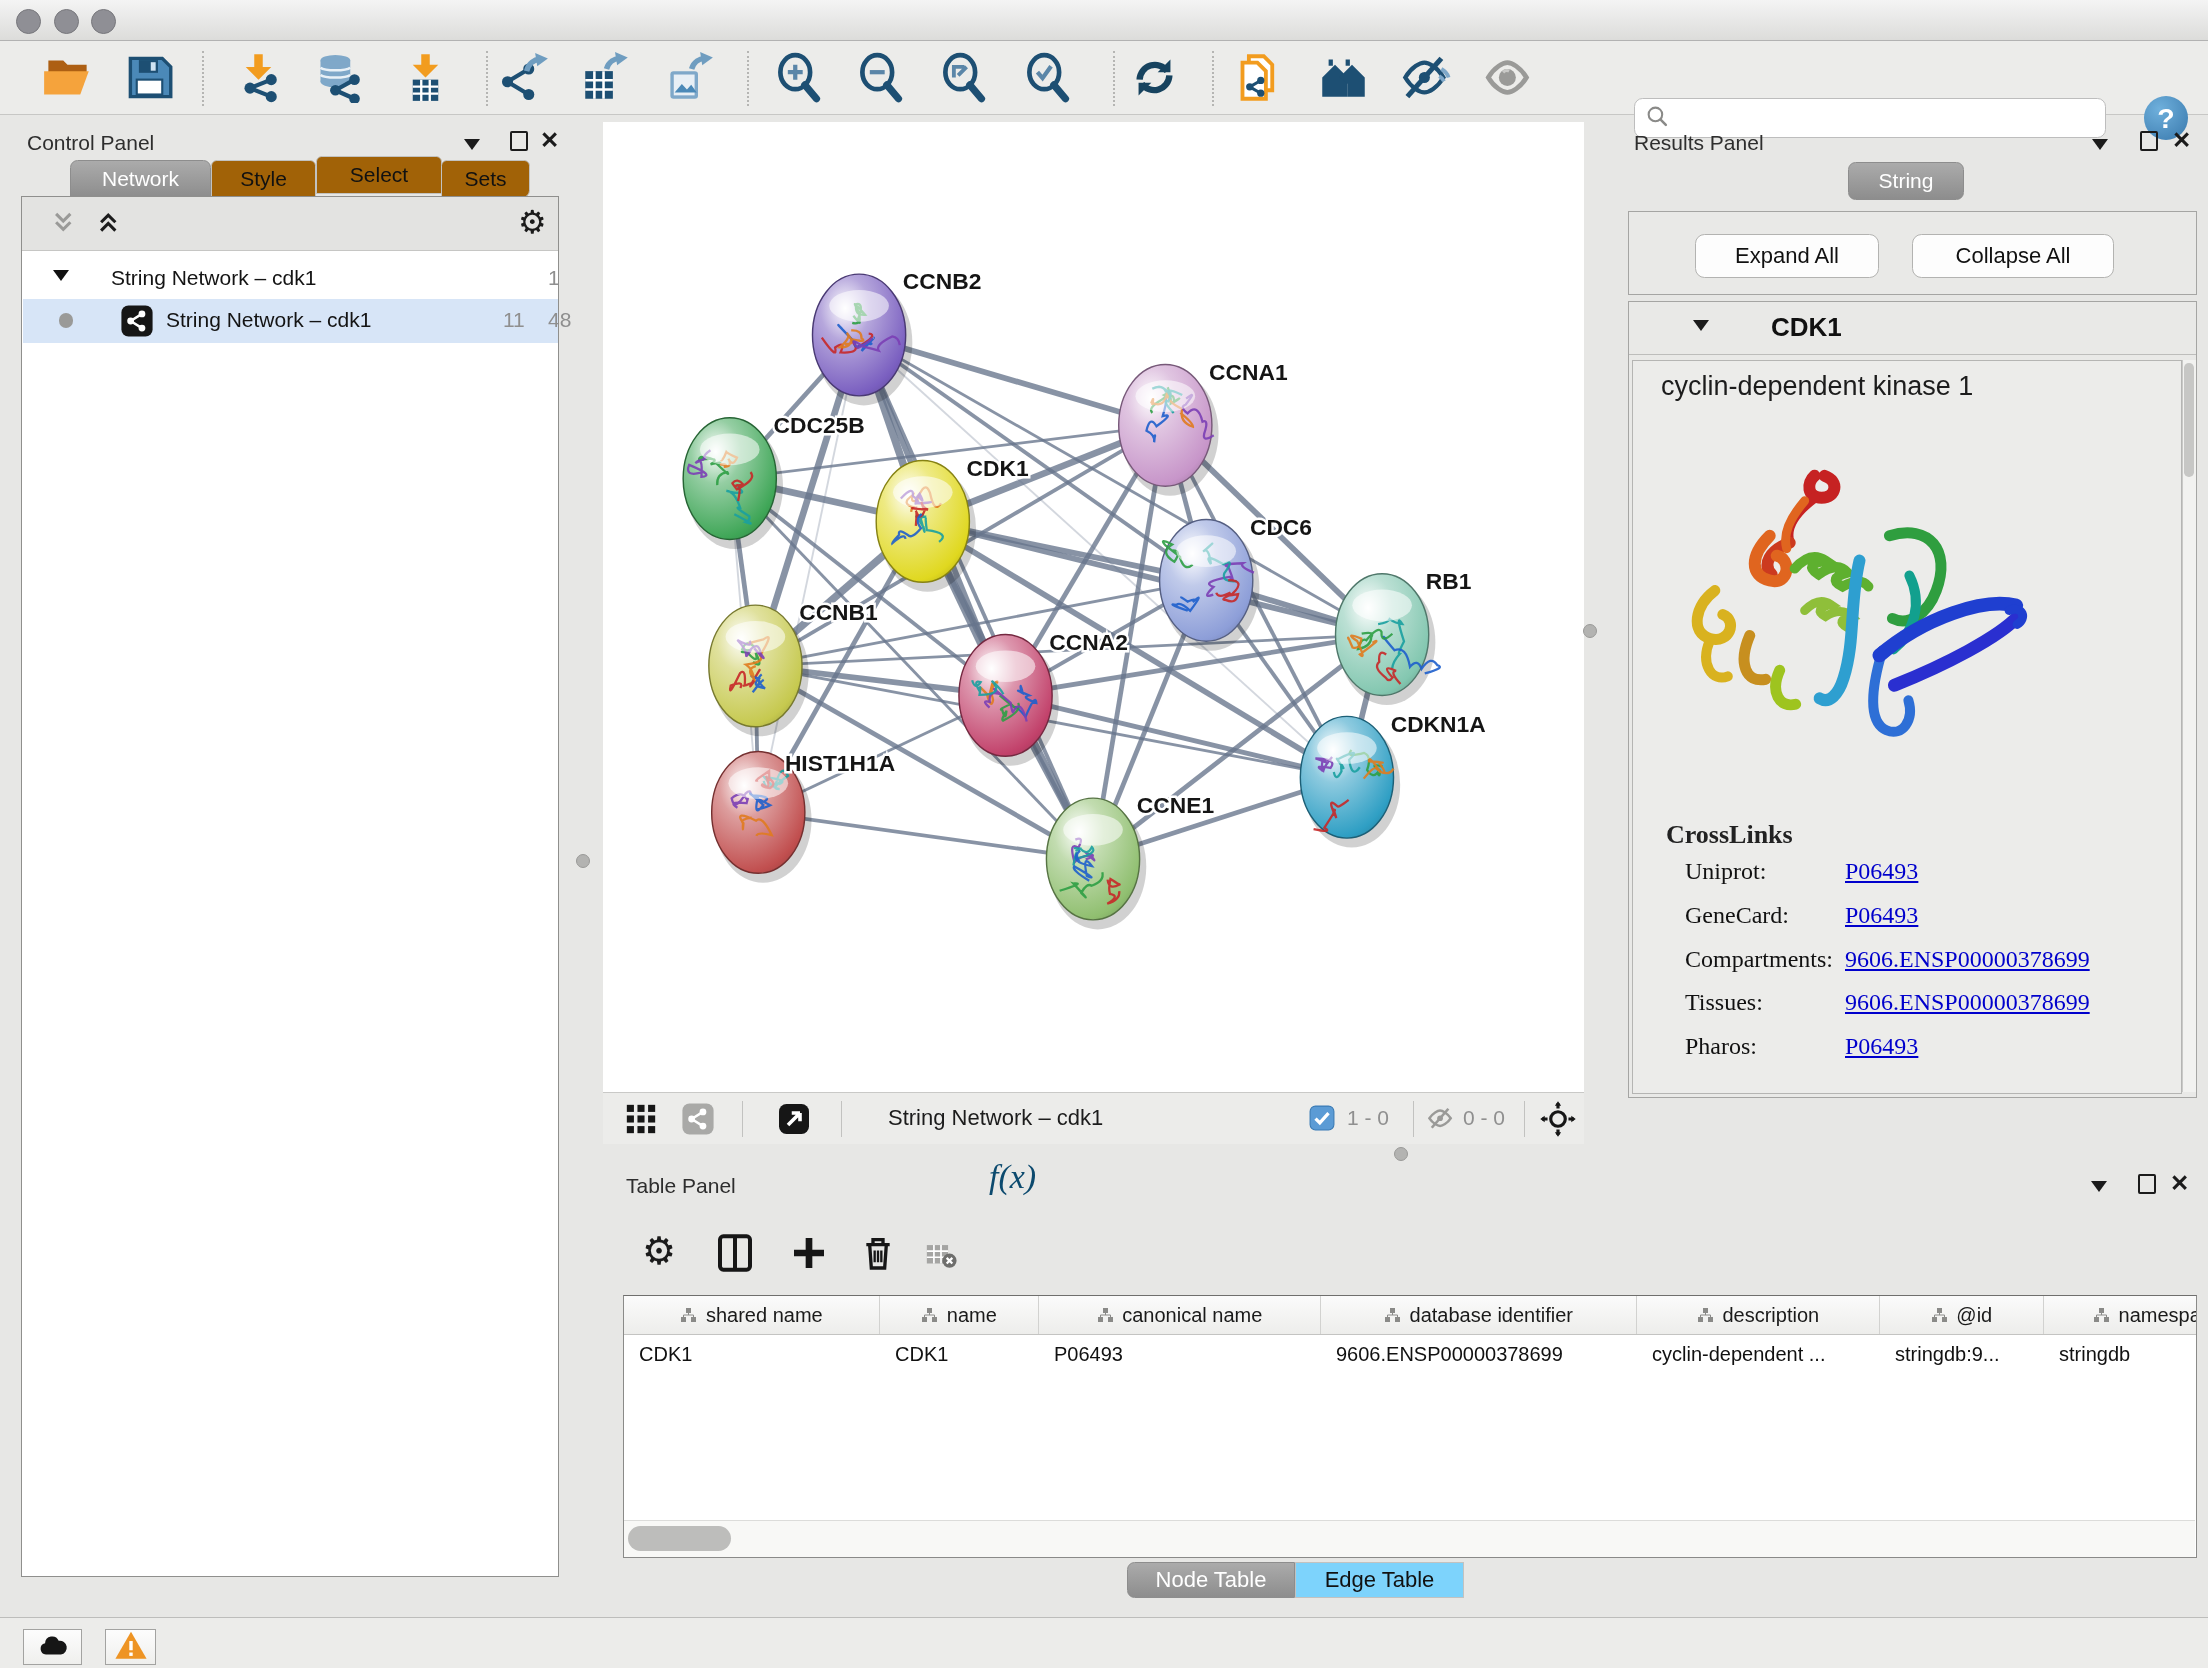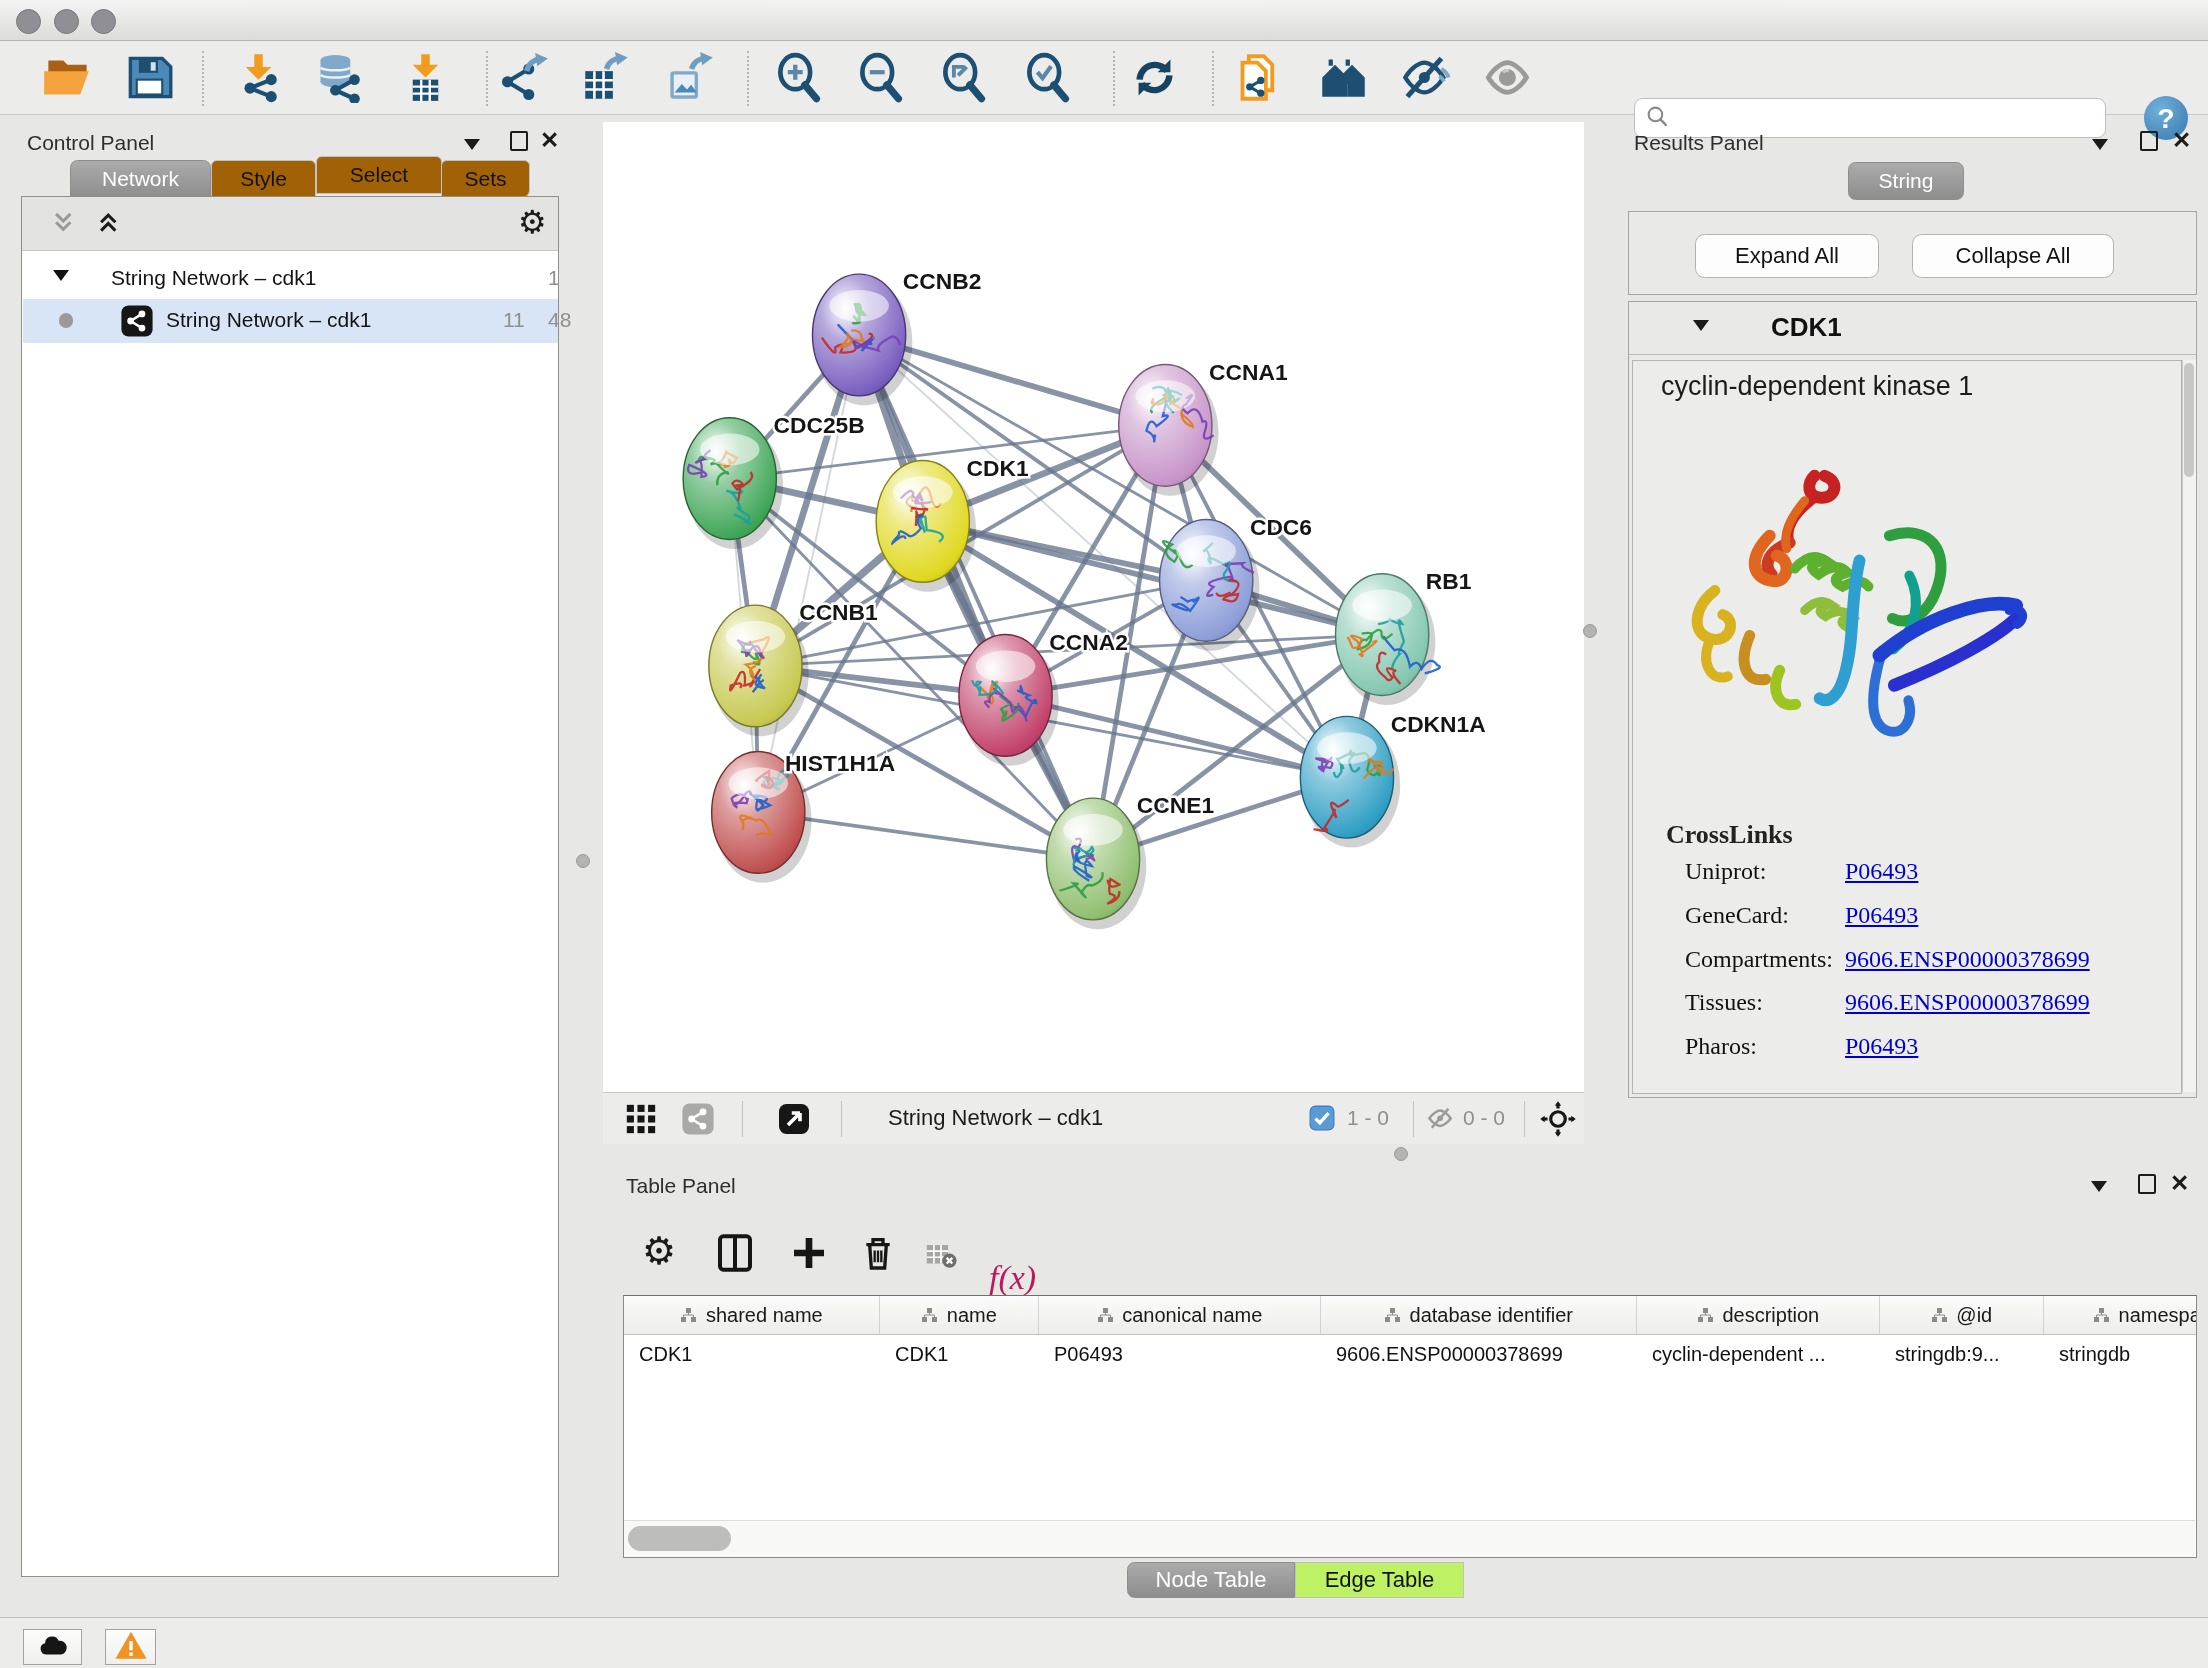--- a/index.html
+++ b/index.html
@@ -73,21 +73,21 @@
   #tp-header{display:flex;height:38px;background:linear-gradient(#fbfbfb,#ededeb);border-bottom:1px solid #c4c4c2;}
   .hcell{box-sizing:border-box;border-right:1px solid #d2d2d0;display:flex;align-items:center;
       justify-content:center;gap:8.6px;font-size:20px;color:#1a1a1a;overflow:hidden;white-space:nowrap;flex:none;}
   #tp-row{display:flex;height:38px;}
   .dcell{box-sizing:border-box;padding-left:15px;display:flex;align-items:center;font-size:20px;color:#111;
       overflow:hidden;white-space:nowrap;flex:none;}
   .c0{width:256px}.c1{width:159px}.c2{width:282px}.c3{width:316px}.c4{width:243px}.c5{width:164px}.c6{width:228px}
   #tp-hscroll{left:624px;top:1520px;width:1571px;height:36px;background:#f8f8f6;border-top:1px solid #dcdcda;}
   #tp-hthumb{left:628px;top:1526px;width:103px;height:25px;border-radius:12.4px;background:#bdbdbb;}
   .btab{box-sizing:border-box;height:36px;line-height:34px;text-align:center;font-size:22px;
-      background:#bef264;border:1px solid #c2c2c0;color:#111;}
+      background:#7dd3fc;border:1px solid #c2c2c0;color:#111;}
   .btab.sel{background:linear-gradient(#ababab,#8d8d8d);color:#fff;border-color:#8d8d8d;}
 
   
   #statusbar{left:0;top:1617px;width:2208px;height:51px;background:#ececea;border-top:1px solid #bdbdbb;}
   .sbtn{top:1628px;height:36px;background:linear-gradient(#fdfdfd,#efefed);border:1.4px solid #a3a3a1;
       box-sizing:border-box;display:flex;align-items:center;justify-content:center;}
 </style>
 </head>
 <body>
 
@@ -684,21 +684,21 @@
       <path d="M7 7l1 14h8l1-14" fill="none"></path>
       <path d="M10 10.5v7M12 10.5v7M14 10.5v7" stroke-width="1.4"></path>
     </svg></span>
 <span class="abs" style="left:924px;top:1238px">
   <svg width="34" height="34" viewBox="0 0 24 24">
       <rect x="2" y="5" width="15" height="13" fill="#a5a5a3"></rect>
     <path d="M2 9.3h15M2 13.6h15M7 5v13M12 5v13" stroke="#fff" stroke-width="1.2"></path>
     <circle cx="18" cy="16" r="5" fill="#6e6e6c"></circle>
       <path d="M16 14l4 4M20 14l-4 4" stroke="#fff" stroke-width="1.6"></path>
     </svg></span>
-<span class="abs serif" style="left:989px;top:1259px;font-size:34px;font-style:italic;color:#be185d">f(x)</span>
+<span class="abs serif" style="left:989px;top:1158px;font-size:34px;font-style:italic;color:#0c4a6e">f(x)</span>
 
 <div id="tp-table" class="abs">
   <div id="tp-header">
       <div class="hcell c0">
         <svg width="17" height="17" viewBox="0 0 17 17" fill="#8a8a88">
           <rect x="6" y="1" width="5" height="5"></rect>
           <rect x="1" y="10" width="5" height="5"></rect>
           <rect x="11" y="10" width="5" height="5"></rect>
           <path d="M8.5 6v2M3.5 10V8h10v2" stroke="#8a8a88" fill="none"></path>
         </svg>

